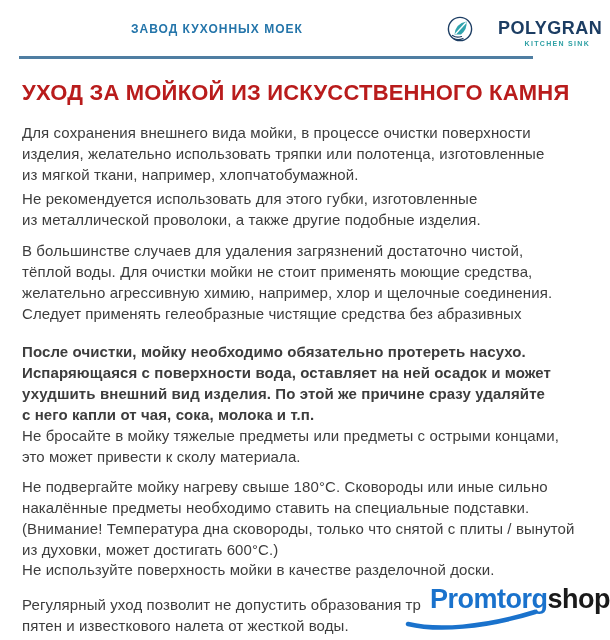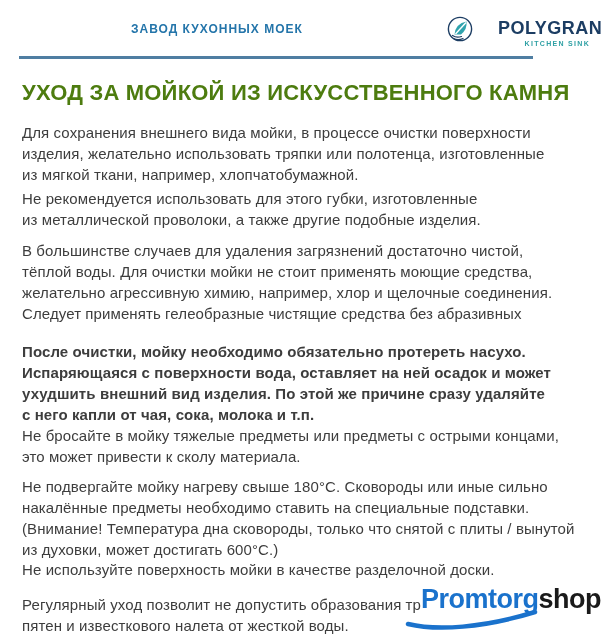--- a/index.html
+++ b/index.html
@@ -21,32 +21,32 @@
   }
   .brand-tagline {
     position:absolute; right:2px; top:25px; font-size:7px; font-weight:bold;
     letter-spacing:1.3px; color:#2ea0a4; white-space:nowrap;
   }
   .divider { position:absolute; left:19px; top:56px; width:514px; height:2.5px; background:#4f7ea2; }
   
   .doc-title {
     position:absolute; left:22px; top:80px; margin:0;
     font-size:22px; font-weight:bold; letter-spacing:0.2px;
-    color:#4d7c0f; white-space:nowrap;
+    color:#b91c1c; white-space:nowrap;
   }
   
   .para { position:absolute; left:22px; font-size:15px; line-height:21px;
     color:#3d3d3d; letter-spacing:0.1px; }
   .line { white-space:nowrap; }
   .p1 { top:122px; } .p2 { top:188px; } .p3 { top:240px; } .p4 { top:341px;font-weight:bold; }
   .p5 { top:425px; } .p6 { top:476px; } .p7 { top:559px; } .p8 { top:594px; }
   
   .watermark { position:absolute; left:421px; top:584px; width:180px; height:50px; }
   .wm-text { font-size:27px; font-weight:bold; white-space:nowrap; letter-spacing:-0.5px; }
-  .wm-blue { color:#1a72cc; }
+  .wm-blue { color:#1a72cc;margin-left:9px; }
   .wm-black { color:#1a1a1a; }
   .wm-swoosh { position:absolute; left:-16px; top:24px; }
 </style>
 </head>
 <body>
 
 <div class="page">
 
   <div class="factory-title">ЗАВОД КУХОННЫХ МОЕК</div>
 

